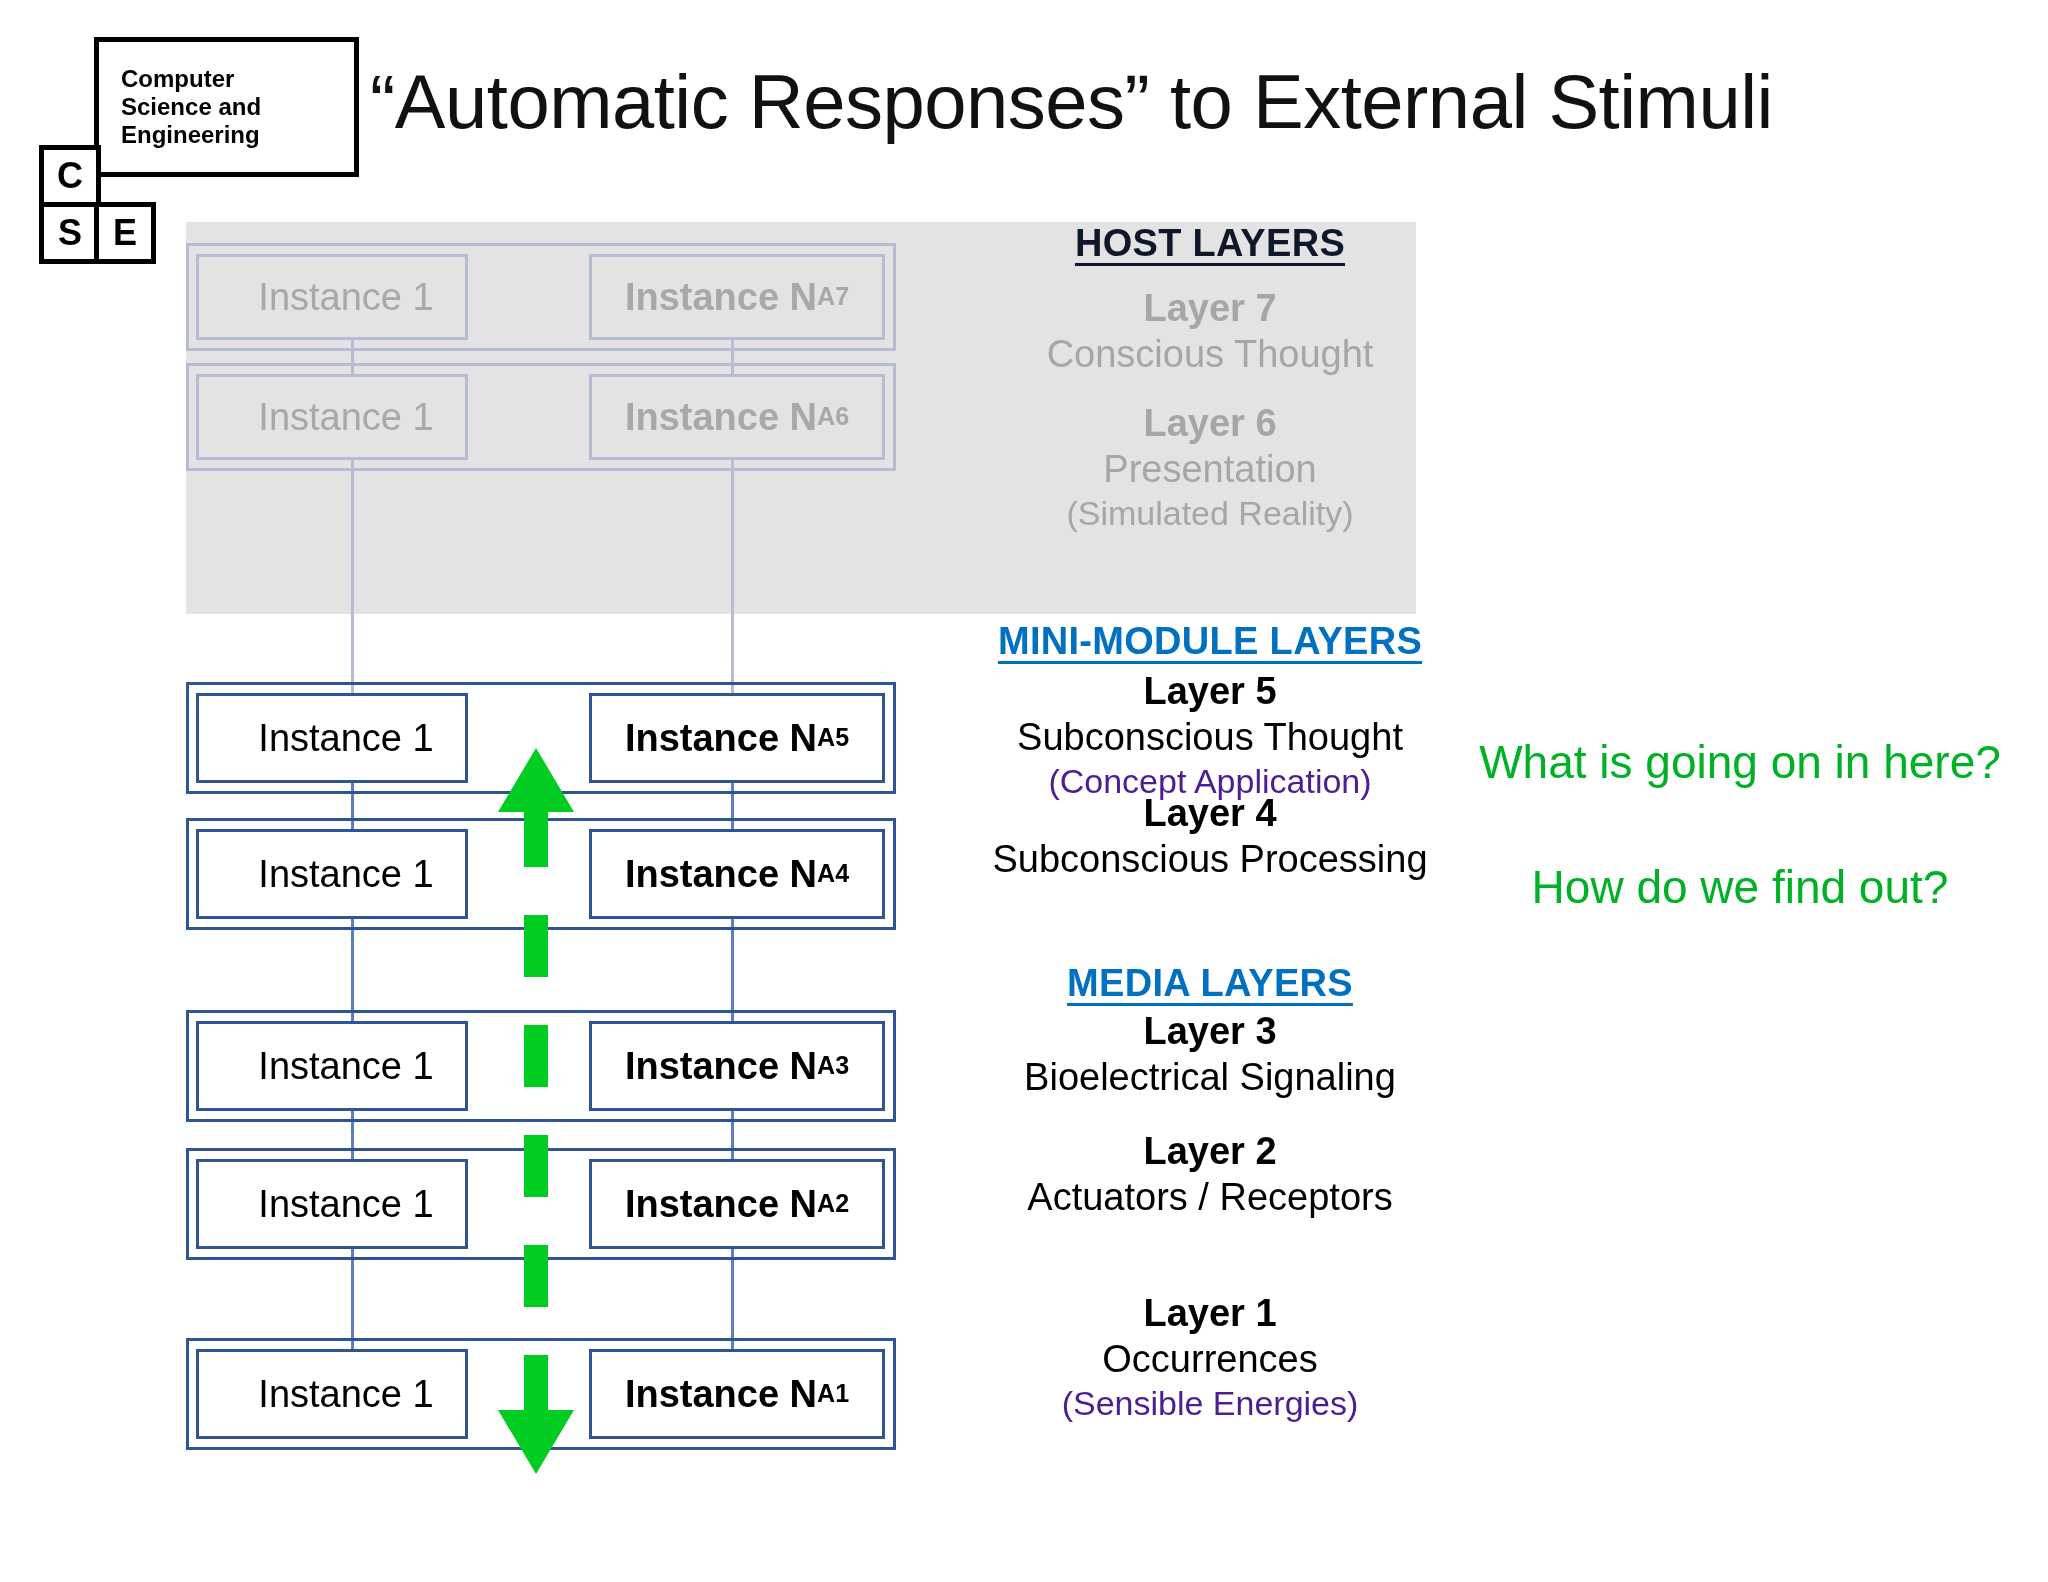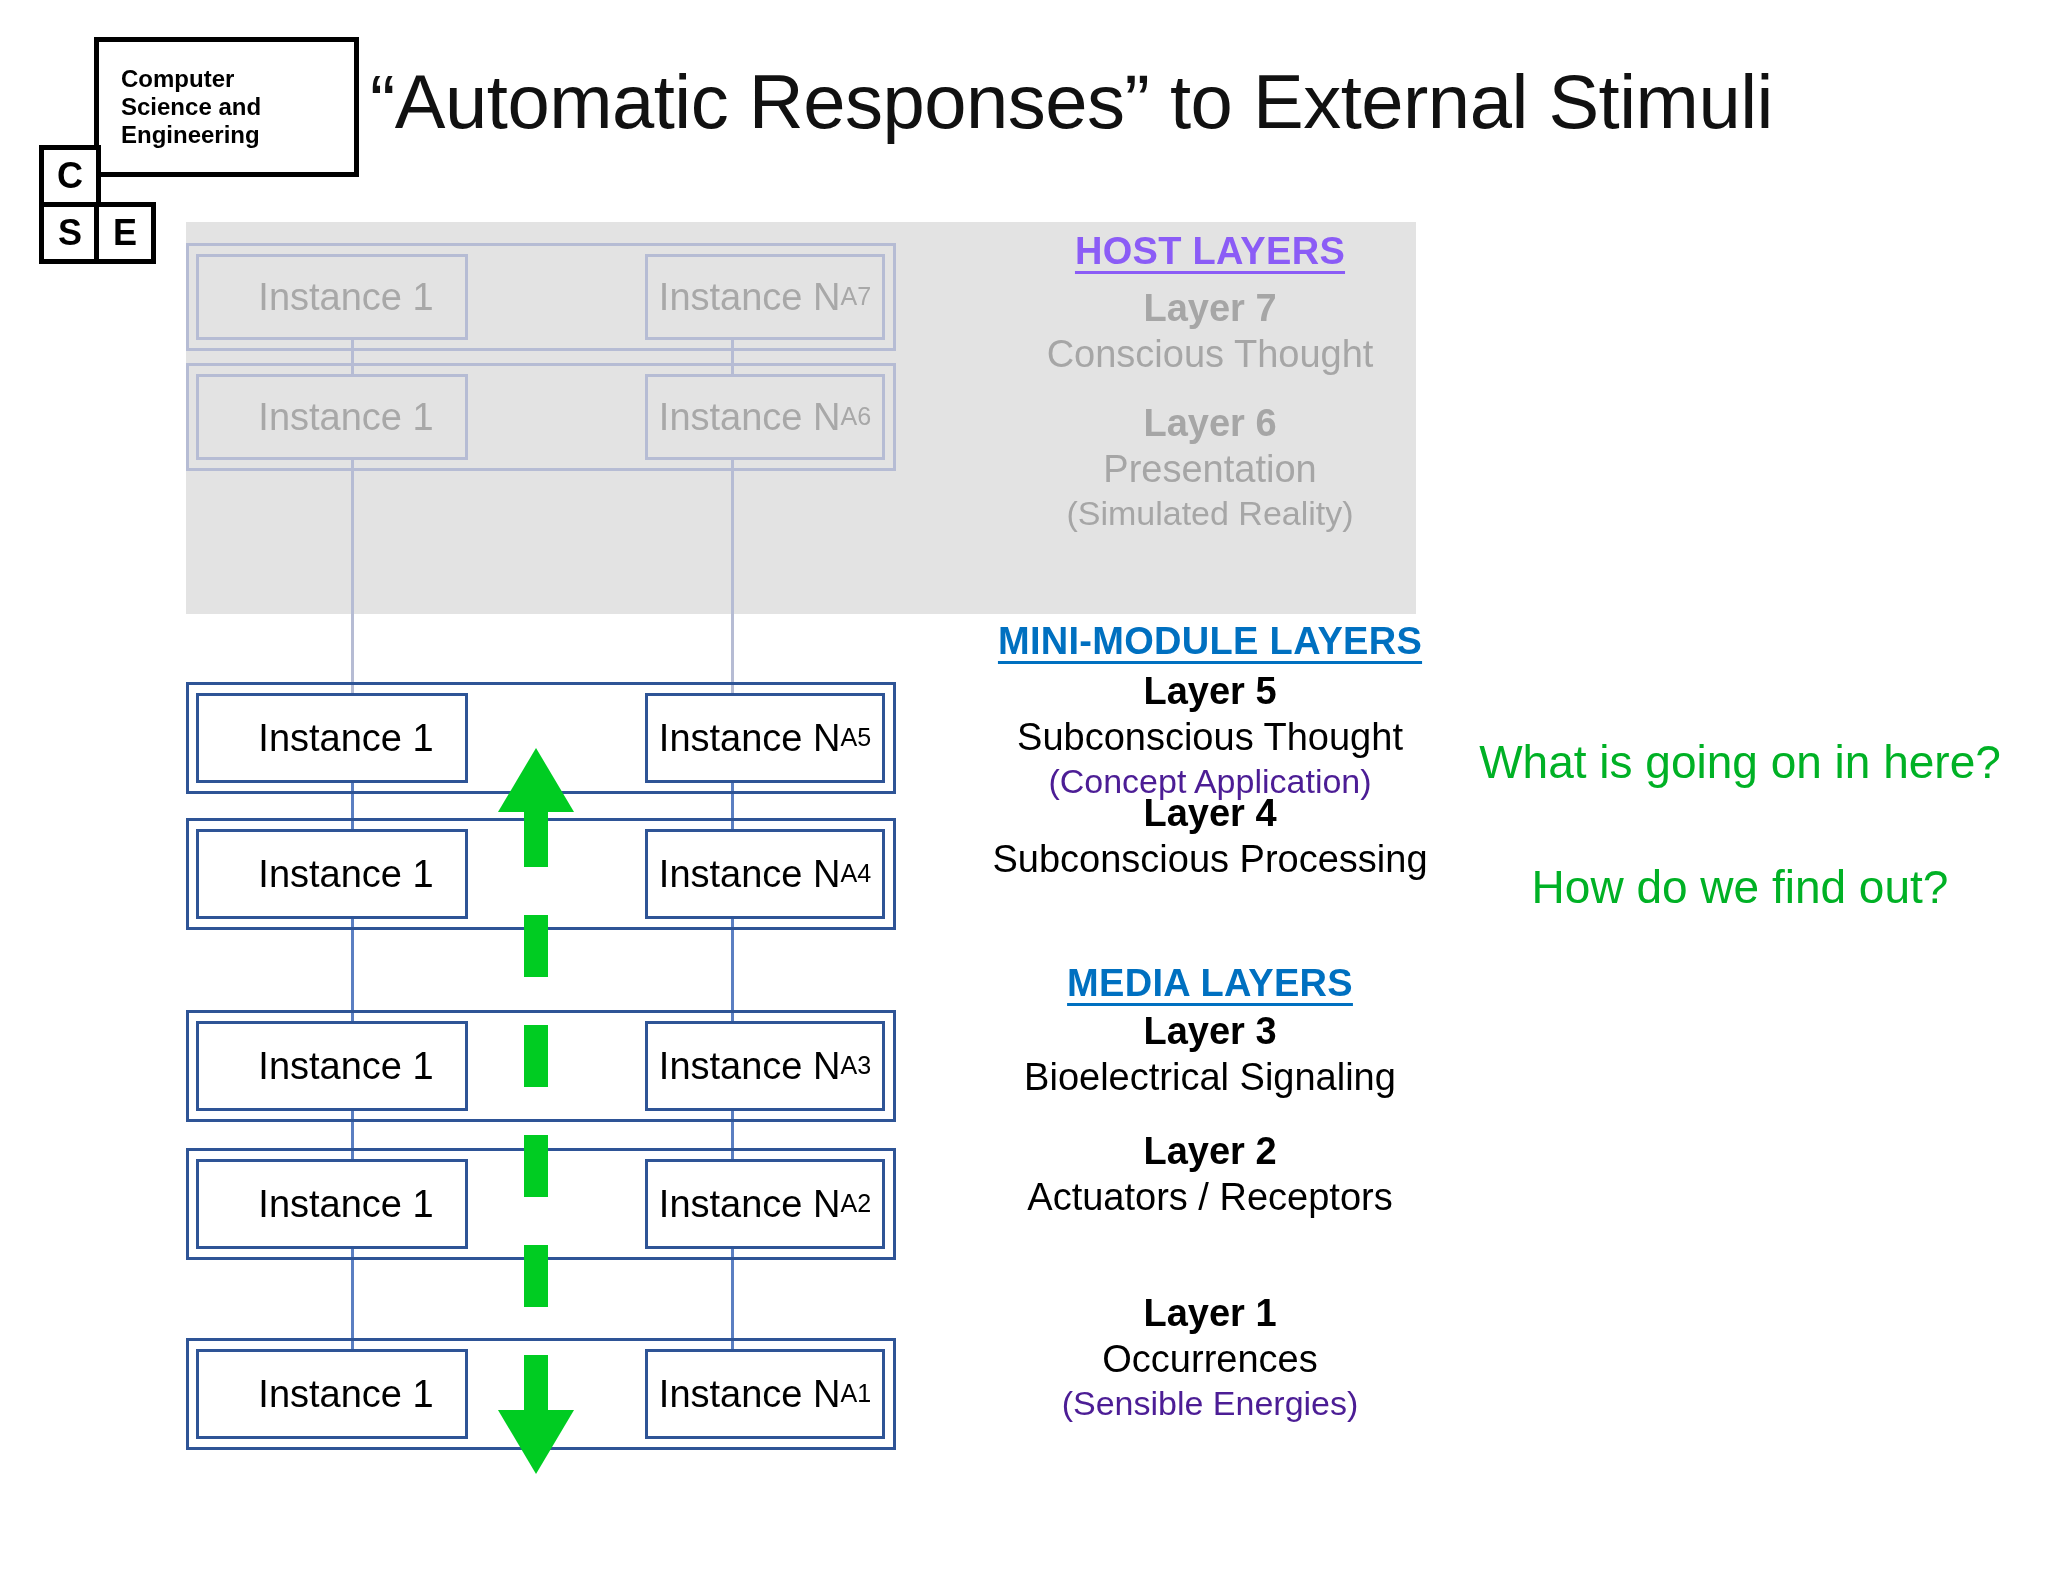--- a/index.html
+++ b/index.html
@@ -101,21 +101,21 @@
     font-size: 38px;
     color: #000000;
     white-space: nowrap;
   }
   .inner-box.ghost {
     border-color: #b6bcd4;
     background: #e3e3e3;
     color: #a8a8a8;
   }
   .inner-left  { left: 10px;  width: 272px; padding-left: 28px; }
-  .inner-right { right: 11px; width: 240px; }
+  .inner-right { right: 11px; width: 296px; font-weight: bold; }
 
   .inner-box sub {
     font-size: 0.66em;
     vertical-align: -0.22em;
     line-height: 1;
     text-align: center;
   }
 
   
   .connector {
@@ -135,21 +135,21 @@
     width: 620px;
     left: 900px;
   }
   .group-heading {
     font-weight: bold;
     font-size: 38px;
     text-decoration: underline;
     text-underline-offset: 7px;
     letter-spacing: 0.3px;
   }
-  .group-heading.host  { color: #8b5cf6; margin-top: 8px; }
+  .group-heading.host  { color: #0f172a; }
   .group-heading.blue  { color: #0070c0; }
   .layer-name {
     font-weight: bold;
     font-size: 38px;
     color: #000000;
     line-height: 1.22;
   }
   .layer-desc {
     font-size: 38px;
     color: #000000;

